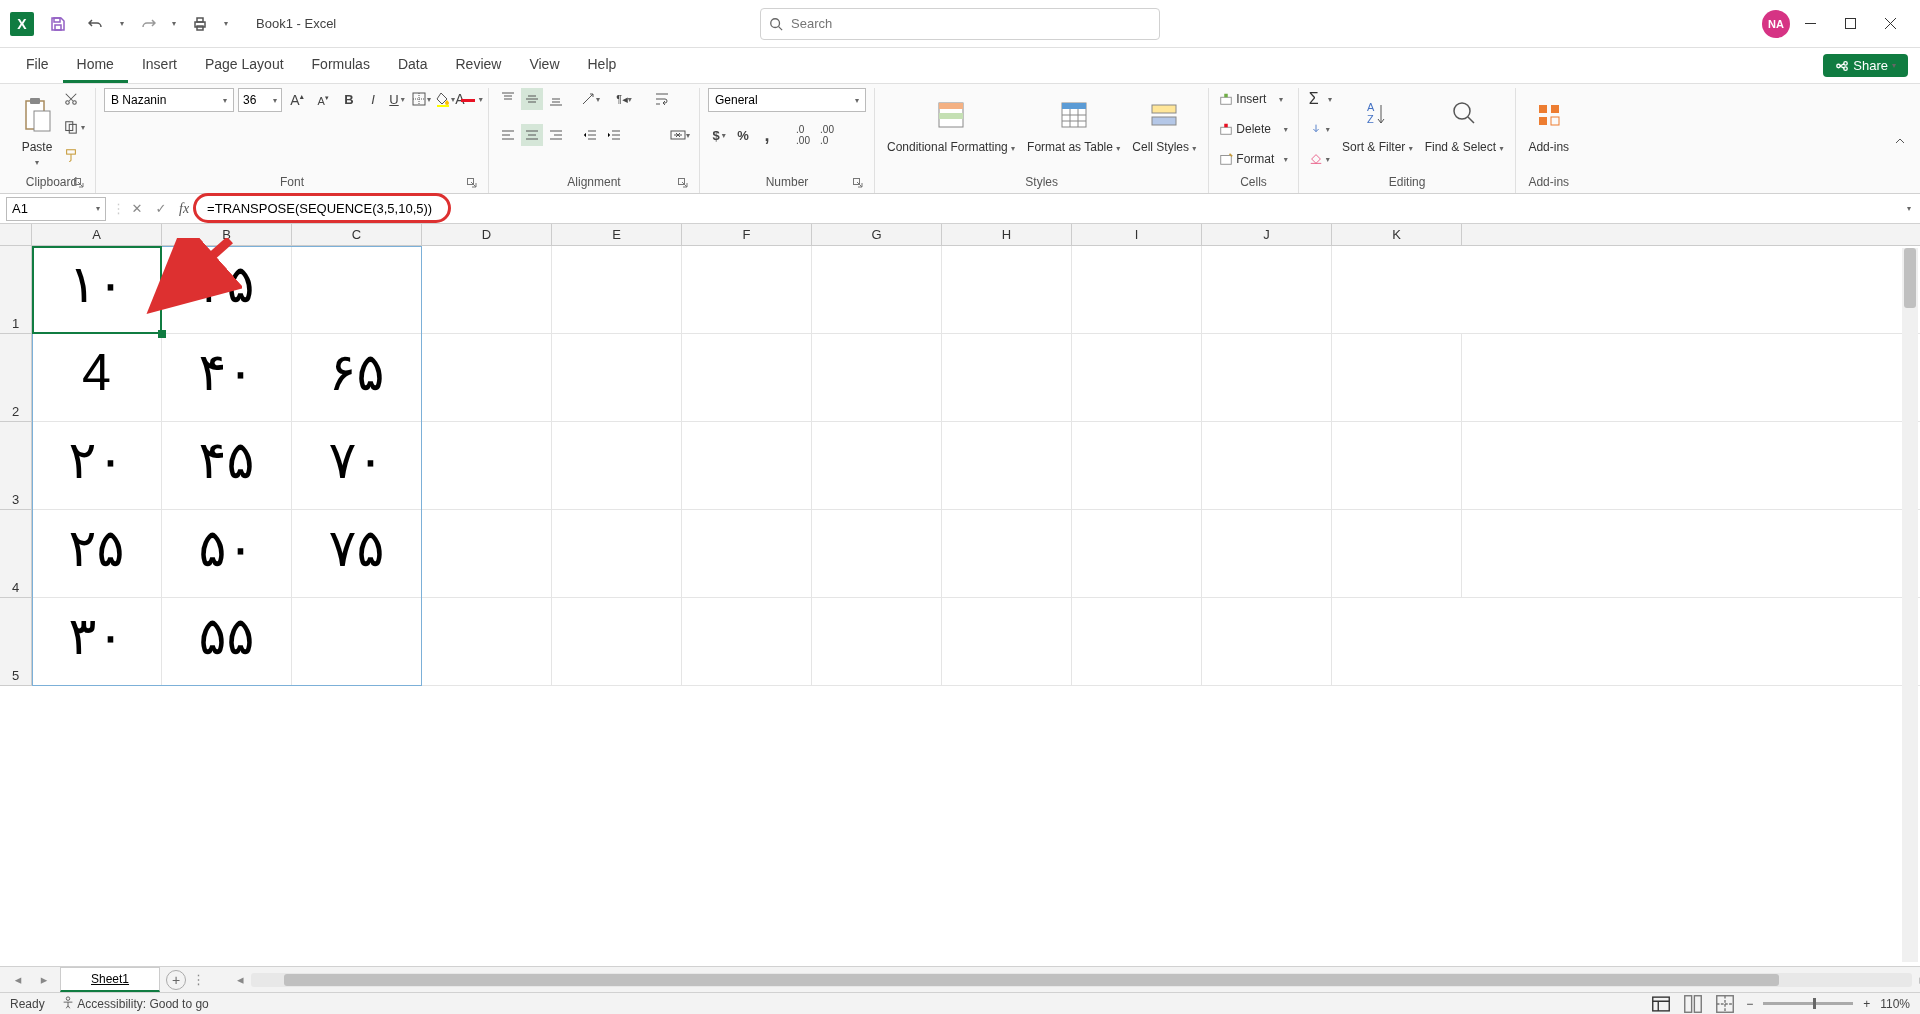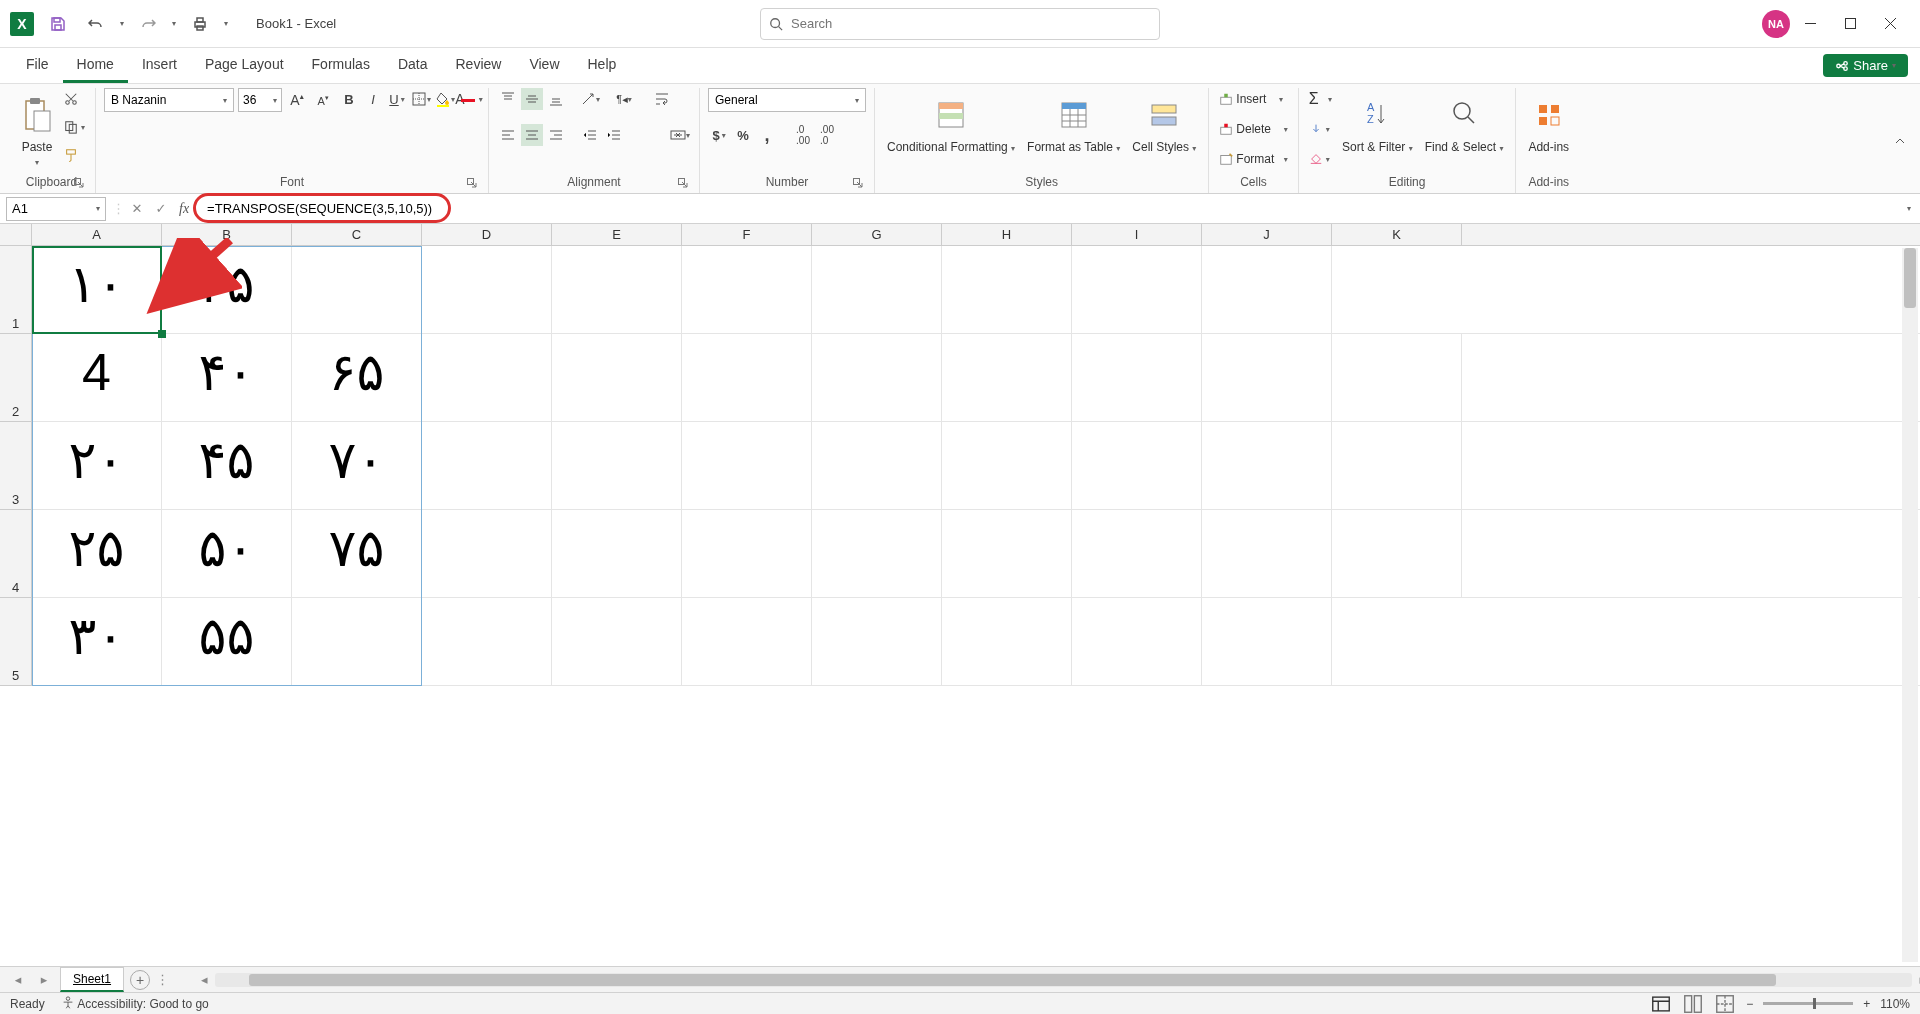--- a/index.html
+++ b/index.html
@@ -72,21 +72,21 @@
 .cells-grid { position: absolute; inset: 0; }
 .grid-row { display: flex; height: 88px; border-bottom: 1px solid #e5e5e5; }
 .cell { width: 130px; border-right: 1px solid #e5e5e5; font-size: 52px; font-family: 'B Nazanin', 'Tahoma', sans-serif; display: flex; align-items: flex-start; justify-content: center; padding-top: 8px; color: #000; }
 .active-cell-border { position: absolute; border: 2px solid #107c41; pointer-events: none; left: 0; top: 0; width: 130px; height: 88px; }
 .active-cell-handle { position: absolute; width: 8px; height: 8px; background: #107c41; left: 126px; top: 84px; }
 .spill-border { position: absolute; border: 1px solid #7cb0d8; pointer-events: none; left: 0; top: 0; width: 390px; height: 440px; }
 
 
 .sheet-tabs { position: absolute; bottom: 22px; left: 0; right: 0; height: 26px; background: #f3f3f3; border-top: 1px solid #d1d1d1; display: flex; align-items: center; padding: 0 8px; gap: 6px; }
 .sheet-nav { width: 20px; text-align: center; color: #888; cursor: pointer; }
-.sheet-tab { background: #fff; padding: 4px 12px; border: 1px solid #ccc; border-bottom: 2px solid #107c41; font-size: 12px; cursor: pointer; text-decoration: underline; }
+.sheet-tab { background: #fff; padding: 4px 30px; border: 1px solid #ccc; border-bottom: 2px solid #107c41; font-size: 12px; cursor: pointer; text-decoration: underline; }
 .sheet-add { width: 20px; height: 20px; border-radius: 50%; border: 1px solid #aaa; display: flex; align-items: center; justify-content: center; font-size: 14px; color: #666; cursor: pointer; }
 .hscroll-track { flex: 1; margin-left: 40px; height: 14px; background: #e8e8e8; position: relative; border-radius: 3px; }
 .hscroll-thumb { position: absolute; left: 2%; top: 1px; height: 12px; width: 90%; background: #c0c0c0; border-radius: 3px; }
 .vscroll-track { position: absolute; right: 2px; top: 248px; width: 16px; bottom: 52px; background: #f0f0f0; }
 .vscroll-thumb { position: absolute; top: 0; left: 2px; width: 12px; height: 60px; background: #c0c0c0; border-radius: 3px; }
 
 
 .status-bar { position: absolute; bottom: 0; left: 0; right: 0; height: 22px; background: #f3f3f3; border-top: 1px solid #d1d1d1; display: flex; align-items: center; padding: 0 10px; font-size: 12px; color: #444; gap: 16px; }
 .status-right { margin-left: auto; display: flex; align-items: center; gap: 10px; }
 .view-btn { width: 22px; height: 18px; display: flex; align-items: center; justify-content: center; cursor: pointer; }

